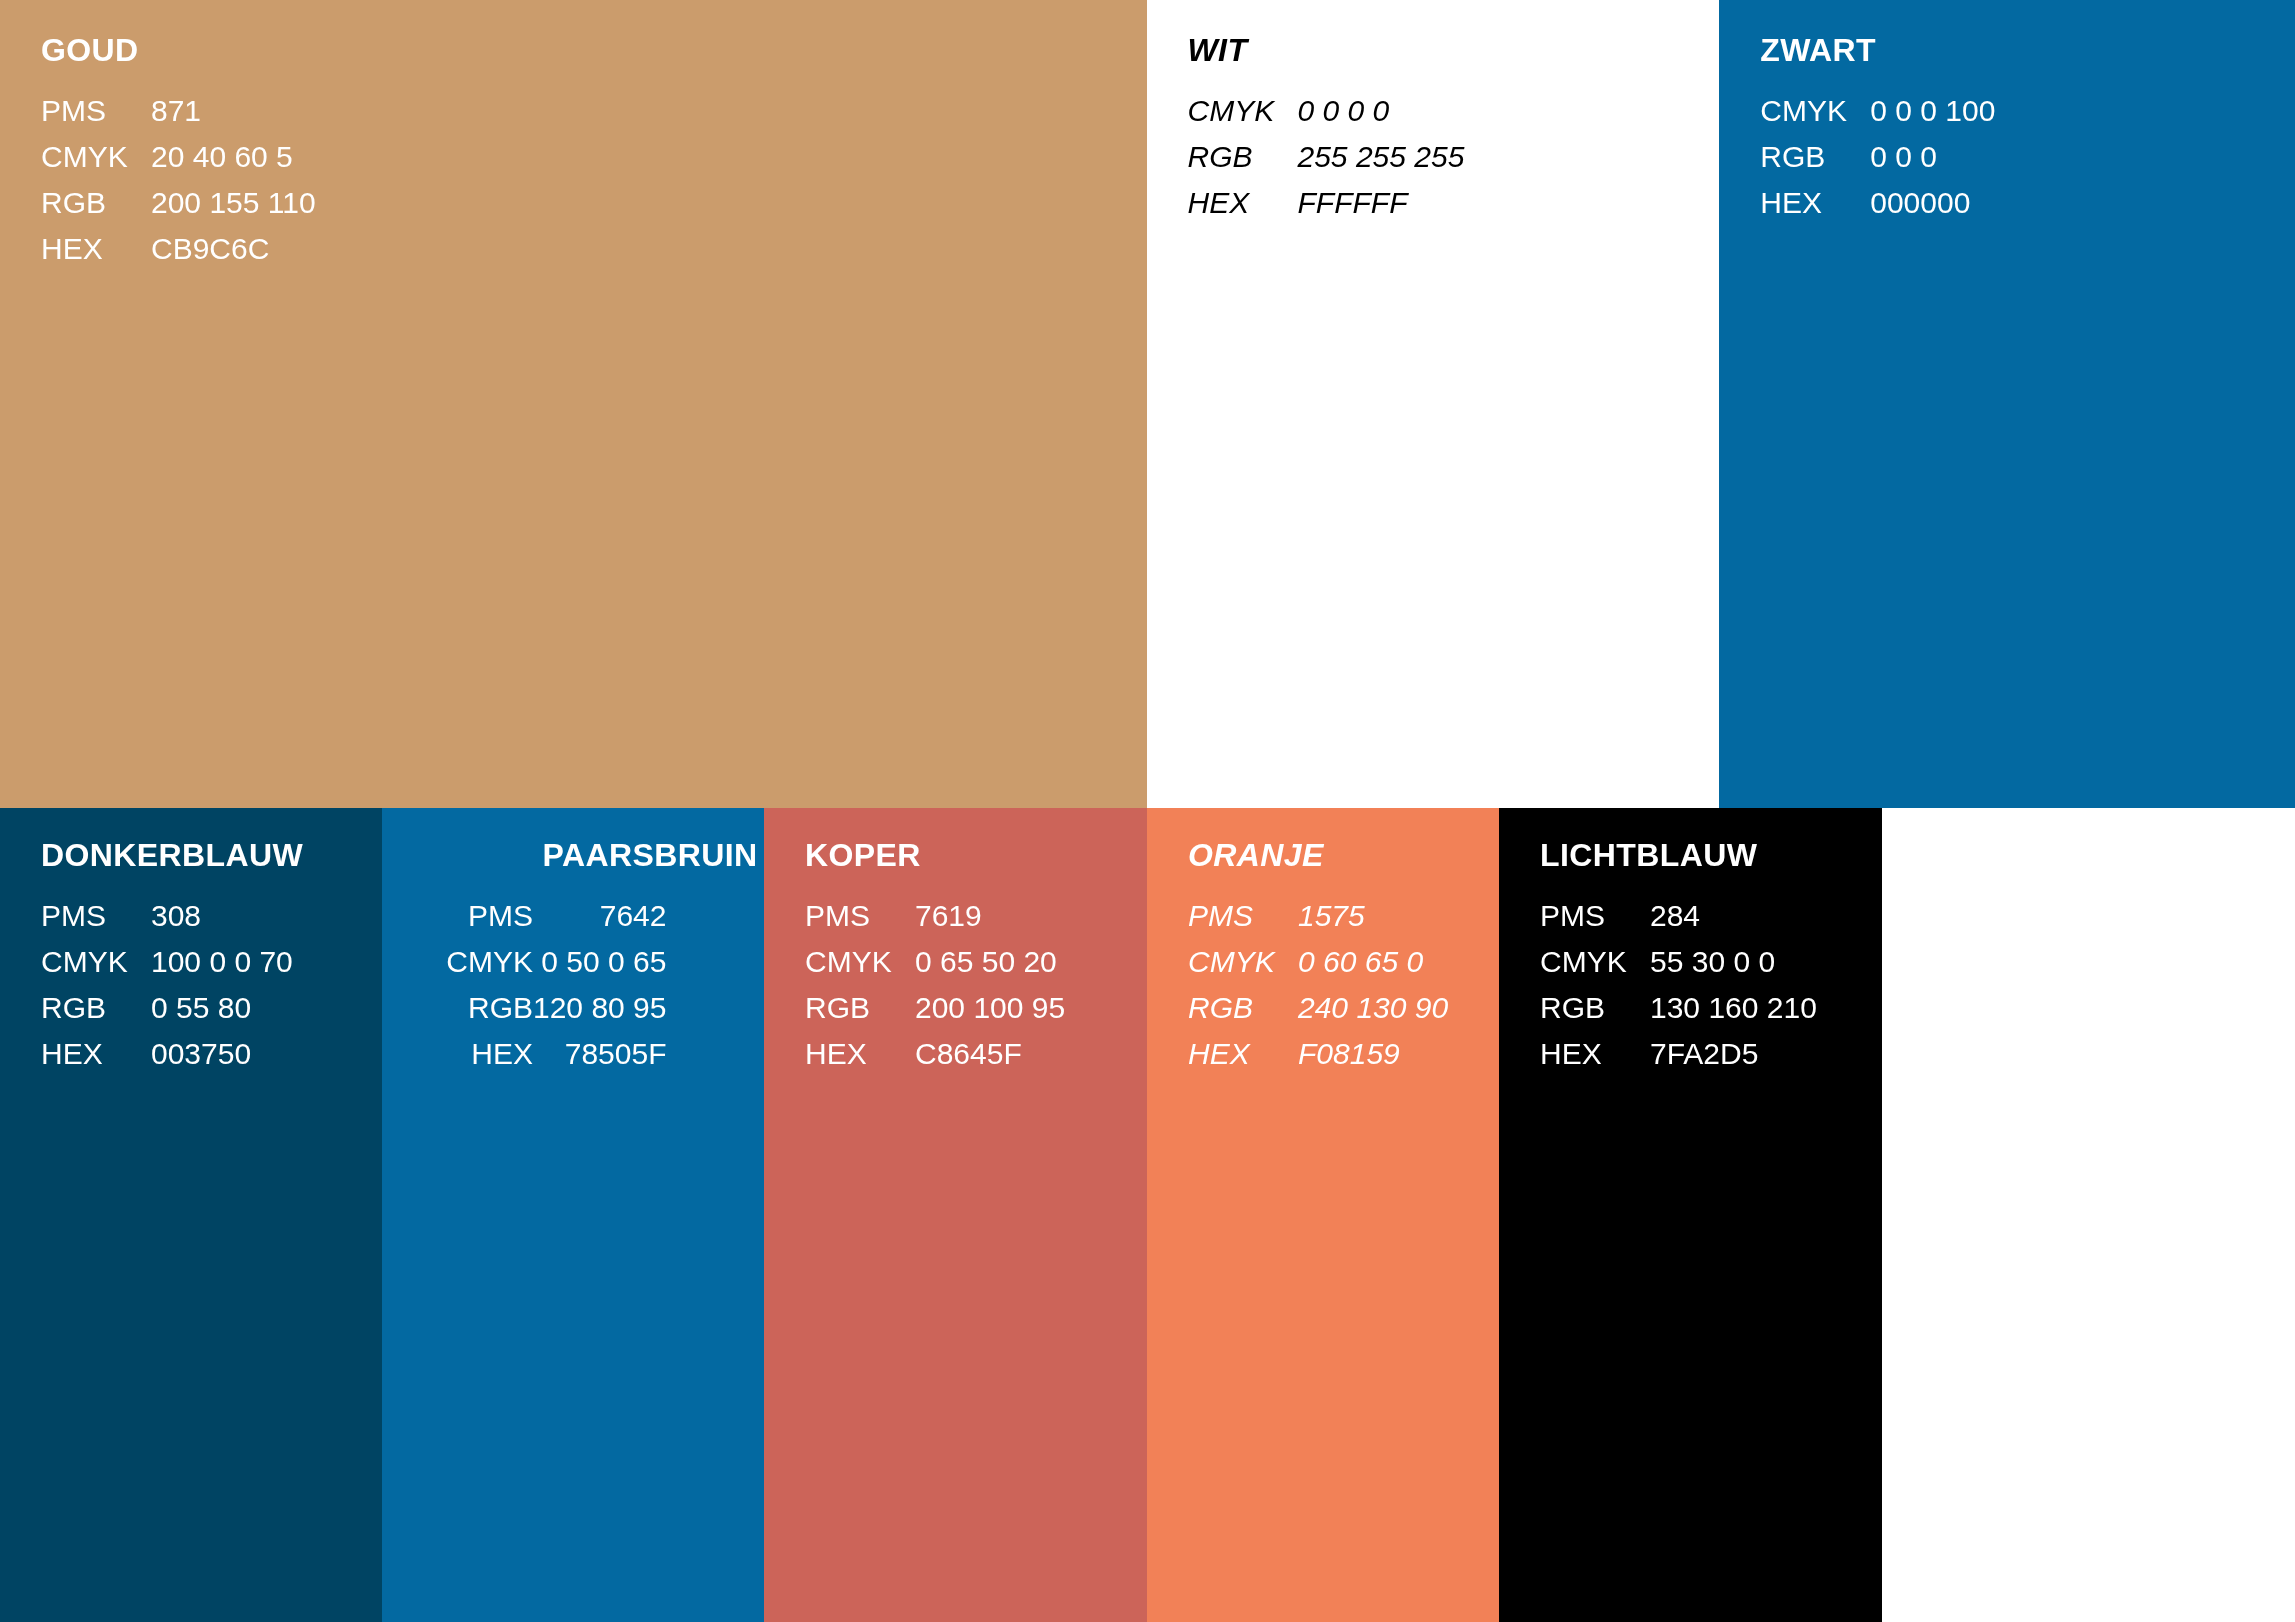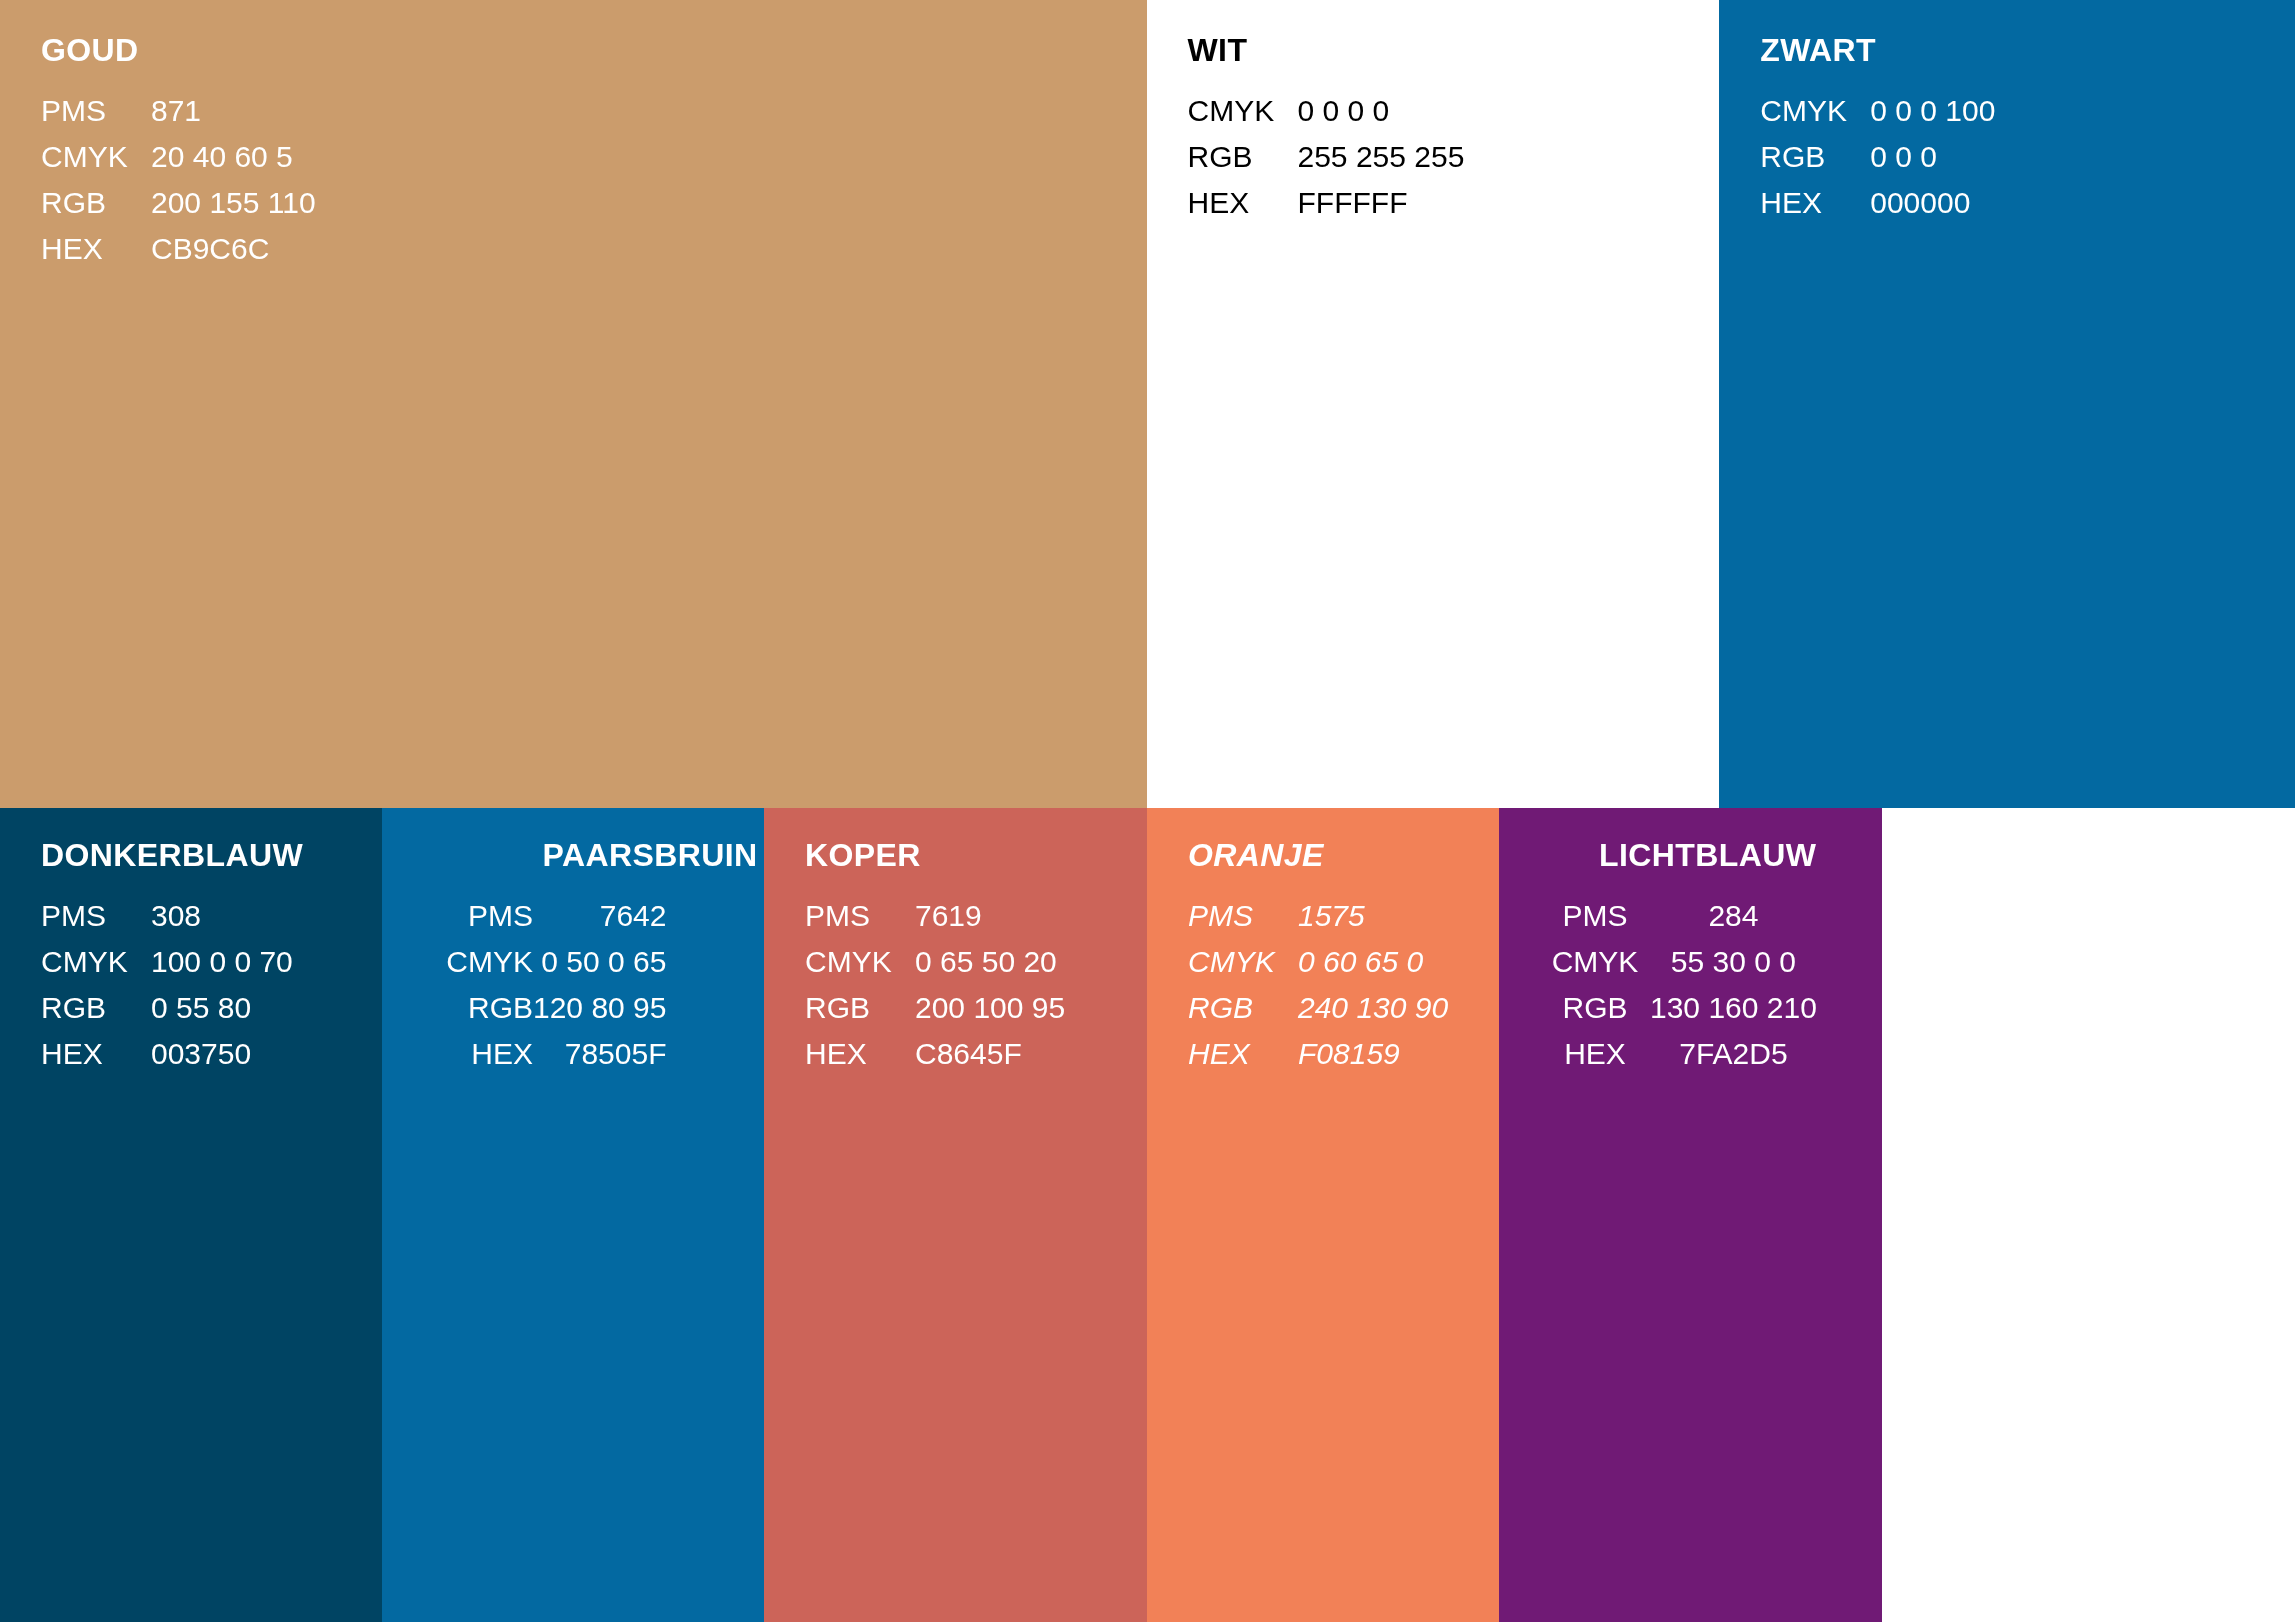--- a/index.html
+++ b/index.html
@@ -67,21 +67,21 @@
     font-size: 30px;
     line-height: 46px;
     font-weight: 400;
     white-space: nowrap;
   }
   .spec-key   { width: 110px; padding-right: 3.9px; }
   .spec-value { }
 
   
   .on-dark  { color: #ffffff; }
-  .on-light { color: #000000; }
+  .on-light { color: #000000; font-style: italic; }
 
   
   .sw-goud  { width: 1147px; }
   .sw-wit   { width: 573px;  }
   .sw-zwart { width: 576px;  }
 
   
   .sw-donkerblauw { width: 382px; padding-left: 37px;  }
   .sw-paarsbruin  { width: 382px;  }
   .sw-koper       { width: 383px;  }
@@ -268,21 +268,21 @@
           <tr>
             <td class="spec-key">HEX</td>
             <td class="spec-value">F08159</td>
           </tr>
         </tbody>
           </table>
       </div>
     </div>
 
 
-    <div class="swatch sw-lichtblauw on-dark" style="background-color: #701a75; text-align: center;">
+    <div class="swatch sw-lichtblauw on-dark" style="background-color: #000000;">
       <div class="swatch-inner">
         <div class="swatch-title">LICHTBLAUW</div>
         <table class="spec-table">
           <tbody>
               <tr>
             <td class="spec-key">PMS</td>
             <td class="spec-value">284</td>
           </tr>
           <tr>
             <td class="spec-key">CMYK</td>

